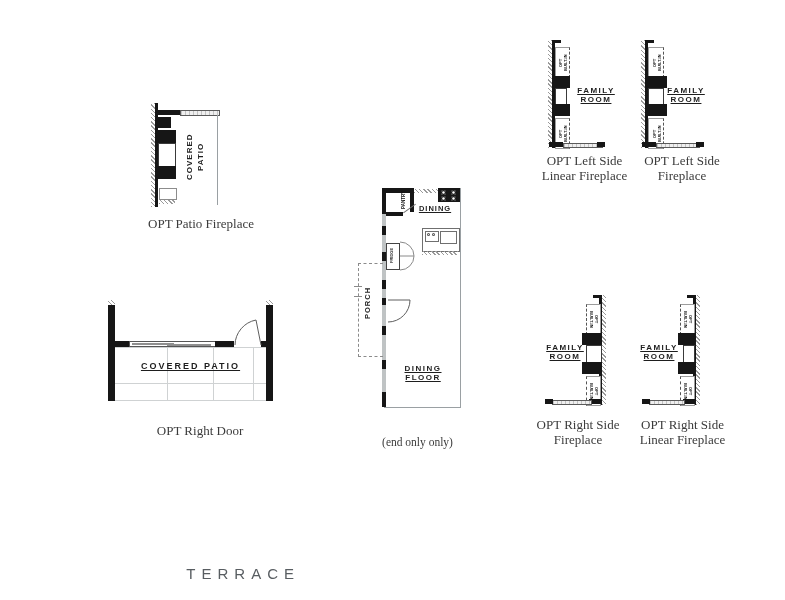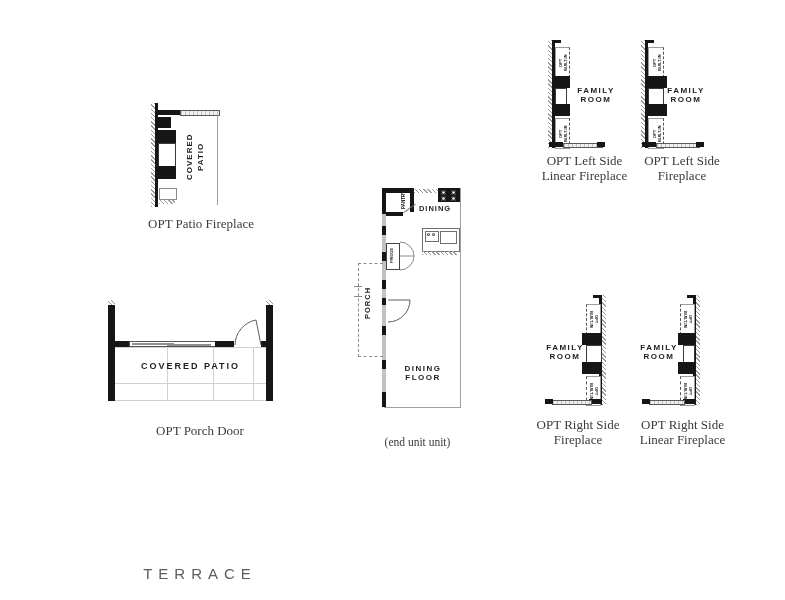--- a/index.html
+++ b/index.html
@@ -12,32 +12,32 @@
   .hatch{position:absolute;background:repeating-linear-gradient(45deg,#9b9b9b 0 1px,transparent 1px 3px);}
   .beam{position:absolute;border:1px solid #5a5a5a;background:repeating-linear-gradient(90deg,#c2c2c2 0 1px,#efefef 1px 4px);}
   .boxoutline{position:absolute;border:1px solid #3a3a3a;background:#fff;}
   .graybox{position:absolute;border:1px solid #8c8c8c;background:#fff;}
   .dash-v{position:absolute;border-left:1px dashed #8b8b8b;width:0;}
   .dash-h{position:absolute;border-top:1px dashed #8b8b8b;height:0;}
   .optbox{position:absolute;background:#fff;border:1px solid #9c9c9c;}
   .optbox.dr{border-right:1px dashed #555;}
   .optbox.dl{border-left:1px dashed #555;}
   .room-label{position:absolute;font-weight:700;color:#1e1e1e;letter-spacing:1.5px;
-              font-size:8px;line-height:9px;text-align:center;white-space:pre-line;}
+              font-size:8px;line-height:9px;text-align:center;white-space:pre-line;text-decoration:underline;}
   .vtext{position:absolute;writing-mode:vertical-rl;transform:rotate(180deg);
          font-weight:700;color:#1e1e1e;white-space:pre-line;text-align:center;}
   .vtext-flip{position:absolute;writing-mode:vertical-rl;
          font-weight:700;color:#1e1e1e;white-space:pre-line;text-align:center;}
   .tinyv{font-size:4px;letter-spacing:0;line-height:5px;font-weight:700;color:#111;}
   .caption{position:absolute;font-family:"Liberation Serif","DejaVu Serif",serif;
            font-size:13px;line-height:15px;color:#3b3b3b;text-align:center;white-space:pre-line;}
   .caption-note{position:absolute;font-family:"Liberation Serif","DejaVu Serif",serif;
            font-size:11.5px;color:#3b3b3b;text-align:center;}
   .floor-label{position:absolute;font-size:15px;font-weight:500;letter-spacing:6px;
-               color:#585d61;text-align:center;}
+               color:#585d61;text-align:right;}
   .burner{position:absolute;width:5px;height:5px;border-radius:50%;background:#fff;
           box-shadow:inset 0 0 0 1.2px #161616;}
   svg{position:absolute;overflow:visible;}
 </style>
 </head>
 <body>
 
 <div id="canvas">
 
   <div class="abs" style="left:100px;top:95px;width:170px;height:150px;">
@@ -73,21 +73,21 @@
       <path d="M28,28 L23,3 A26,26 0 0 0 2,28" fill="#ffffff" stroke="#5e5e5e" stroke-width="1"></path>
     </svg>
 
     <div class="lightline" style="left:20px;top:47px;width:151px;height:1px;"></div>
     <div class="lightline" style="left:72px;top:47px;width:1px;height:54px;"></div>
     <div class="lightline" style="left:118px;top:47px;width:1px;height:54px;"></div>
     <div class="lightline" style="left:158px;top:47px;width:1px;height:54px;"></div>
     <div class="lightline" style="left:20px;top:83px;width:151px;height:1px;"></div>
     <div class="lightline" style="left:20px;top:100px;width:151px;height:1px;"></div>
     <div class="room-label" style="left:20px;top:62px;width:151px;font-size:9px;letter-spacing:2px;">COVERED PATIO</div>
-    <div class="caption" style="left:15px;top:123px;width:180px;">OPT Porch Door</div>
+    <div class="caption" style="left:15px;top:123px;width:180px;">OPT Right Door</div>
   </div>
 
   <div class="abs" style="left:350px;top:180px;width:135px;height:275px;">
 
     <div class="thinline" style="left:110px;top:8px;width:1px;height:220px;"></div>
     <div class="thinline" style="left:34px;top:227px;width:77px;height:1px;"></div>
 
     <div class="wall" style="left:32px;top:8px;width:32px;height:5px;"></div>
     <div class="hatch" style="left:64px;top:9px;width:24px;height:4px;"></div>
     <div class="wall" style="left:88px;top:8px;width:22px;height:14px;"></div>
@@ -130,21 +130,21 @@
     <div class="dash-h" style="left:8px;top:83px;width:25px;"></div>
     <div class="dash-h" style="left:8px;top:176px;width:25px;"></div>
     <div class="lightline" style="left:4px;top:106px;width:8px;height:1px;background:#8a8a8a;"></div>
     <div class="lightline" style="left:4px;top:116px;width:8px;height:1px;background:#8a8a8a;"></div>
     <div class="vtext" style="left:13px;top:101px;height:44px;font-size:7.5px;letter-spacing:1px;">PORCH</div>
 
     <svg style="left:37px;top:119px;" width="27" height="27">
       <path d="M1,1 L23,1 A22,22 0 0 1 1,23" fill="#ffffff" stroke="#5e5e5e" stroke-width="1"></path>
     </svg>
     <div class="room-label" style="left:36px;top:184px;width:74px;font-size:8px;letter-spacing:1.5px;">DINING FLOOR</div>
-    <div class="caption-note" style="left:0;top:256px;width:135px;">(end unit unit)</div>
+    <div class="caption-note" style="left:0;top:256px;width:135px;">(end only only)</div>
   </div>
 
   <div class="abs" style="left:537px;top:35px;width:95px;height:150px;">
     <div class="hatch" style="left:11px;top:5px;width:4px;height:108px;"></div>
     <div class="wall" style="left:15px;top:5px;width:3px;height:108px;"></div>
     <div class="wall" style="left:15px;top:5px;width:9px;height:3px;"></div>
     <div class="optbox dr" style="left:18px;top:12px;width:13px;height:29px;">
       <div class="vtext-flip tinyv" style="left:2px;top:2px;height:25px;transform:rotate(180deg);writing-mode:vertical-rl;">OPT
 BUILT-IN</div>
     </div>

